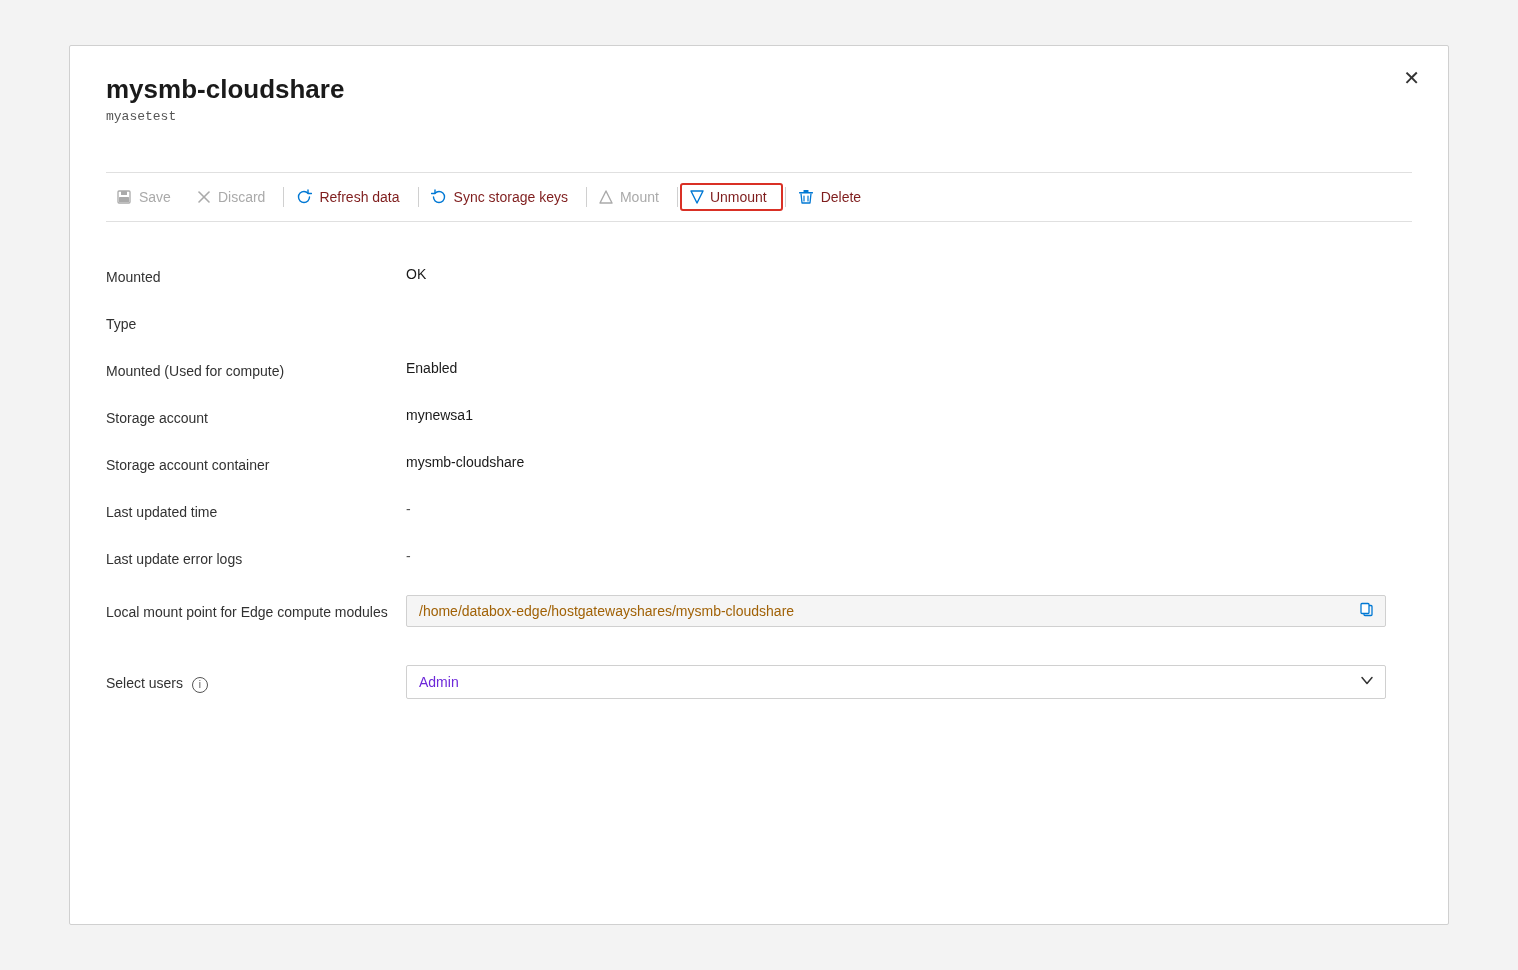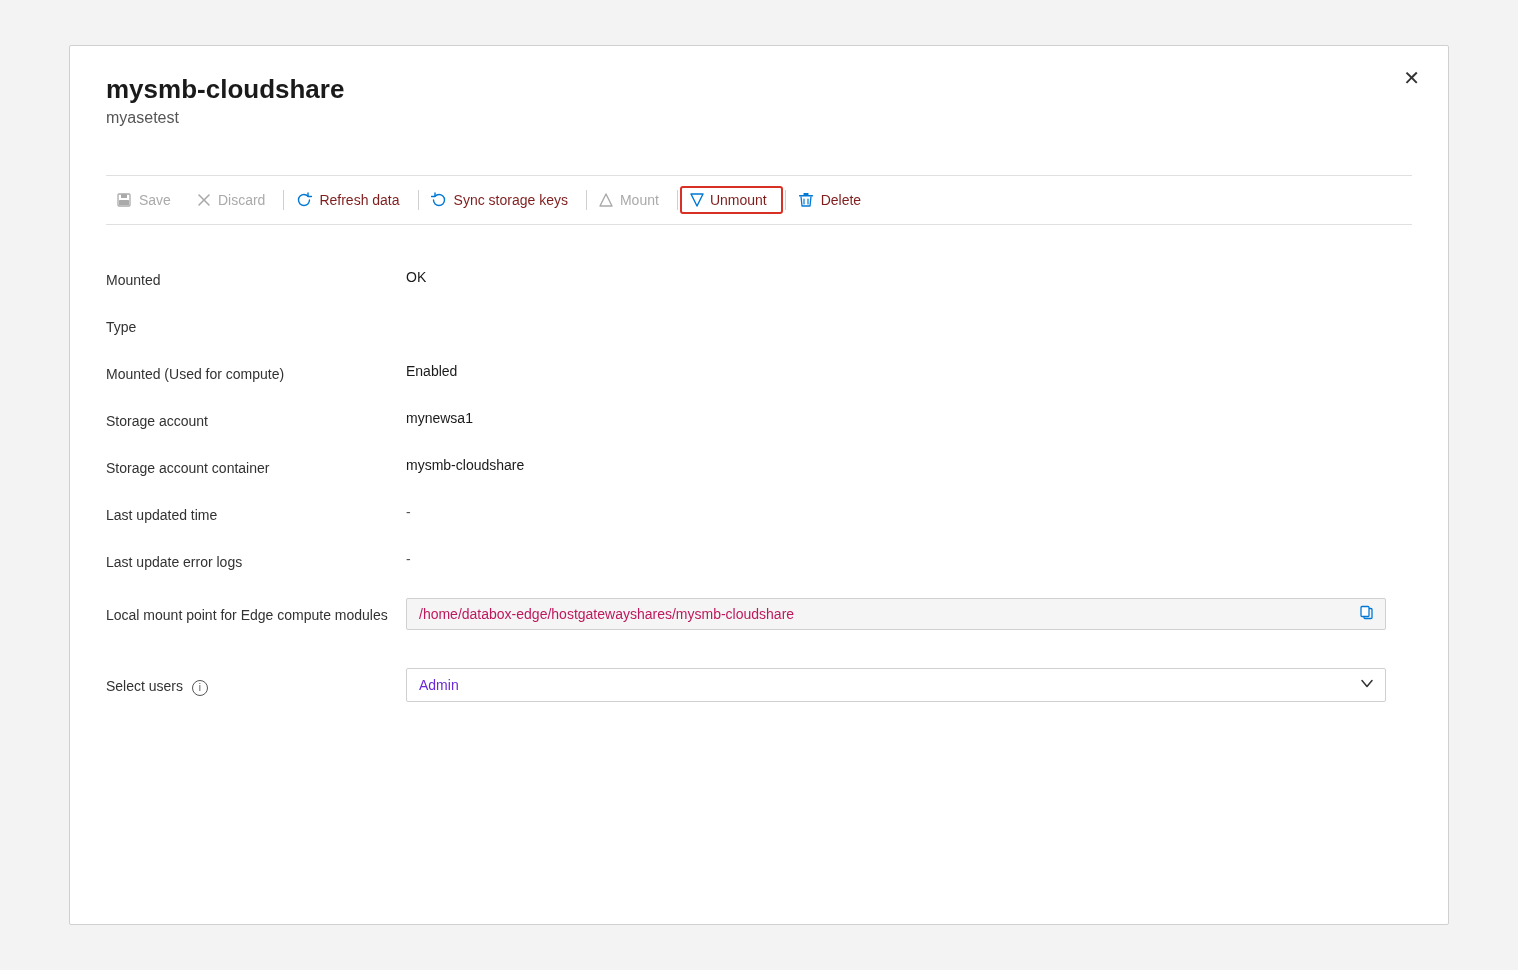--- a/index.html
+++ b/index.html
@@ -31,23 +31,24 @@
       border: none;
       line-height: 1;
     }
     .panel-title {
       font-size: 26px;
       font-weight: 600;
       color: #1a1a1a;
       margin-bottom: 4px;
     }
     .panel-subtitle {
-      font-size: 16px;
+      font-size: 13px;
       color: #555;
       margin-bottom: 18px;
+      font-family: Liberation Mono, monospace;
     }
     .toolbar {
       display: flex;
       align-items: center;
       gap: 0;
       padding: 10px 0;
       border-top: 1px solid #e0e0e0;
       border-bottom: 1px solid #e0e0e0;
       margin-bottom: 30px;
       flex-wrap: wrap;
@@ -111,21 +112,21 @@
     .form-value.muted {
       color: #555;
     }
     .input-readonly {
       width: 100%;
       max-width: 980px;
       background: #f5f5f5;
       border: 1px solid #d0d0d0;
       padding: 7px 36px 7px 12px;
       font-size: 14px;
-      color: #be185d;
+      color: #a16207;
       border-radius: 2px;
       display: flex;
       align-items: center;
       justify-content: space-between;
       position: relative;
     }
     .copy-icon {
       position: absolute;
       right: 10px;
       top: 50%;

